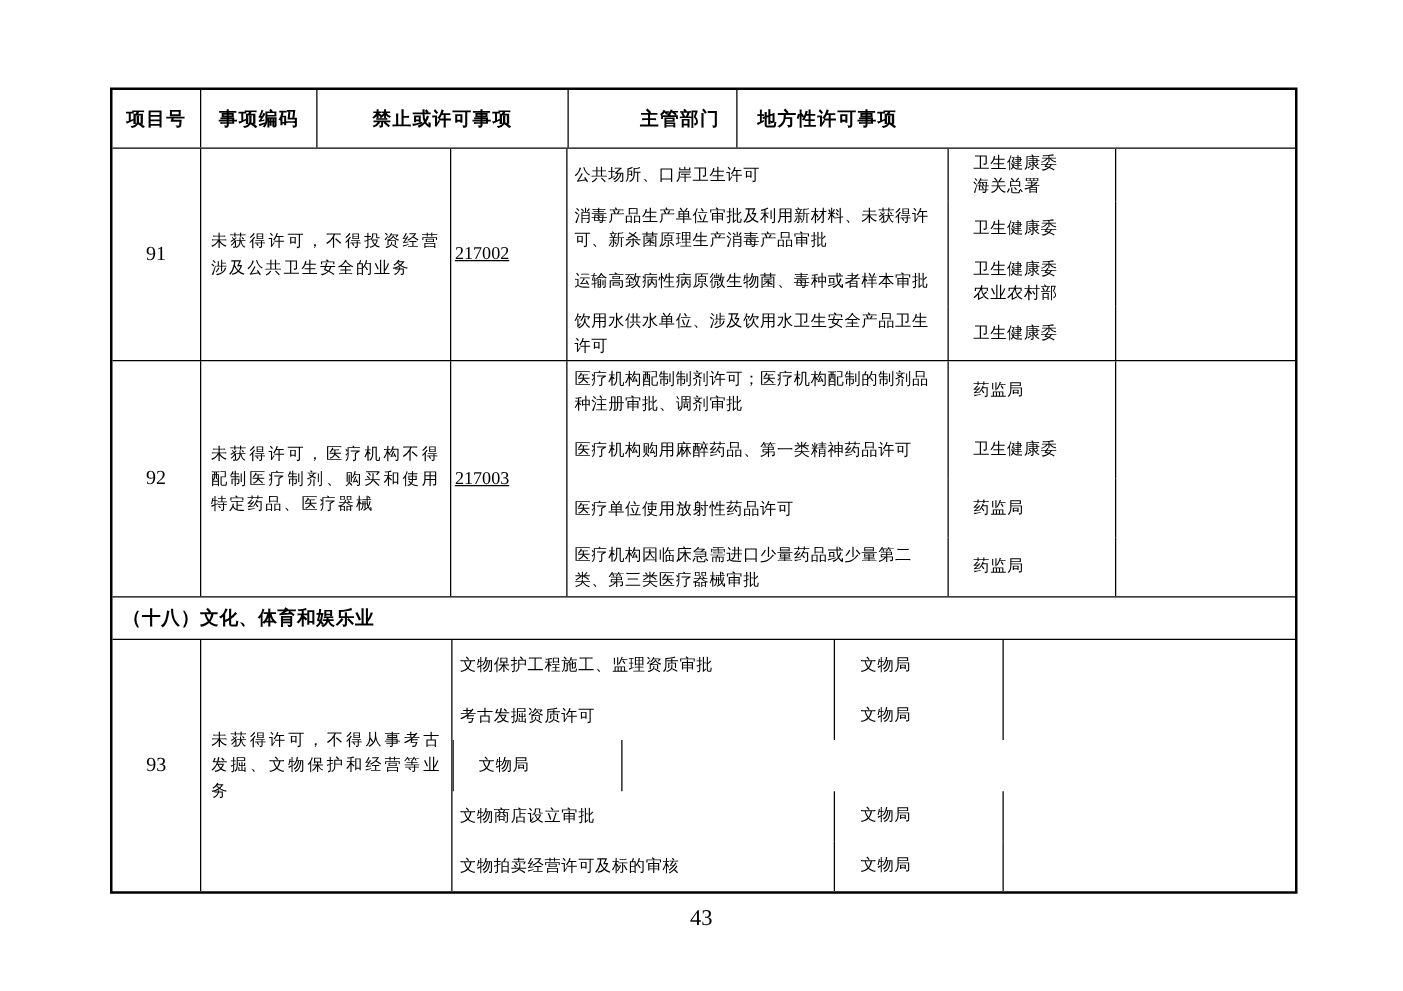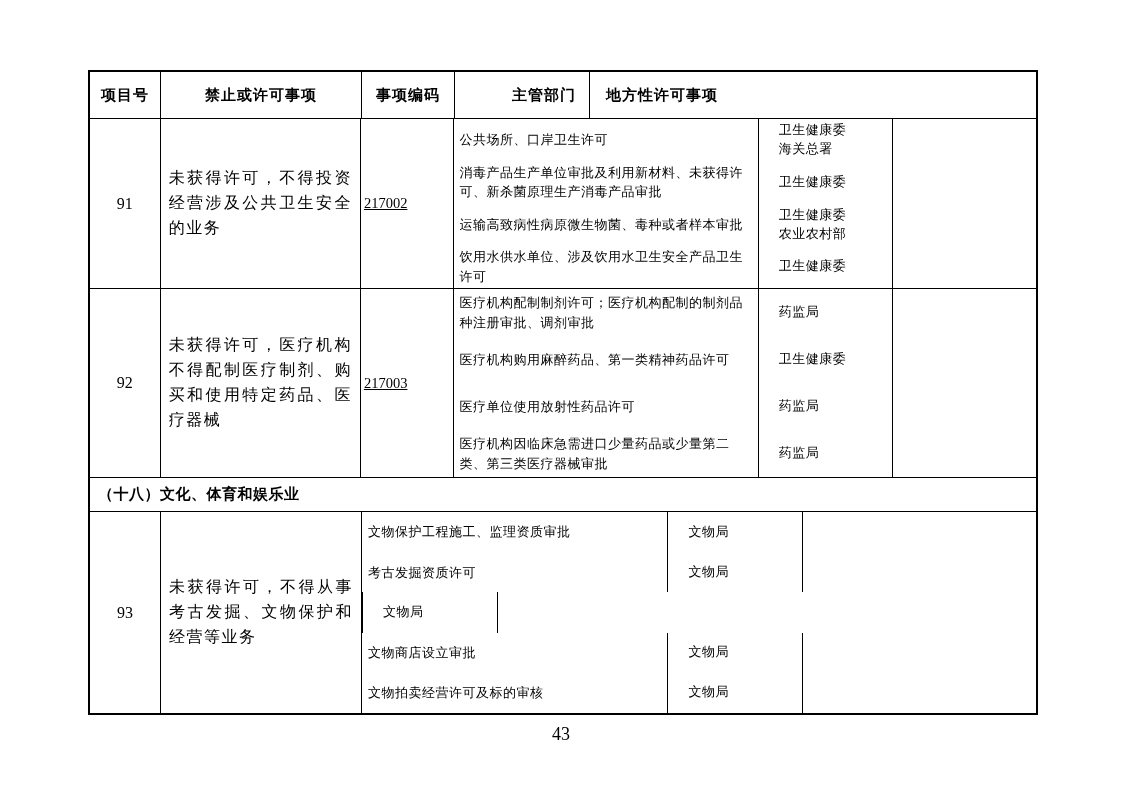--- a/index.html
+++ b/index.html
@@ -24,21 +24,21 @@
 
   
   .hdr { height:46px; }
   .hdr .cell { display:flex; align-items:center; justify-content:center;
     font-weight:bold; font-size:15px; letter-spacing:1px; }
   .h-id{width:70px;} .h-item{width:201px;} .h-code{width:93px;}
   .h-desc{width:306px;} .h-dept{width:135px;padding-left:44px;} .h-local{width:145px;}
 
   
   .c-id { font-size:16px; }
-  .c-item { font-size:16px; line-height:1.55; letter-spacing:1.5px; text-align:justify; }
+  .c-item { font-size:13px; line-height:1.55; letter-spacing:1.5px; text-align:justify; }
   .c-code { font-size:14.5px; }
 
   .measure { flex:1; display:flex; flex-direction:row; }
   .m-desc { width:306px; display:flex; align-items:center; padding:2px 4px 2px 6px;
     font-size:13px; line-height:1.5; letter-spacing:0.5px; }
   .m-dept { width:135px; border-left:1px solid #000; display:flex; align-items:center;
     padding:2px 2px 2px 20px; font-size:13px; line-height:1.45; letter-spacing:0.5px;
     white-space:pre-line; }
   .m-local { width:145px; border-left:1px solid #000; }
 
@@ -49,22 +49,22 @@
   .page-number { position:absolute; top:724px; left:0; width:100%;
     text-align:center; font-size:18px; }
 </style>
 </head>
 <body>
 
 <div class="page">
   <div class="nl-table" id="nl-table">
       <div class="t-row hdr">
         <div class="cell h-id">项目号</div>
+        <div class="cell h-code">事项编码</div>
         <div class="cell h-item">禁止或许可事项</div>
-        <div class="cell h-code">事项编码</div>
         <div class="cell h-dept">主管部门</div>
         <div class="cell h-local">地方性许可事项</div>
       </div>
       <div class="t-row" style="height: 170px;">
         <div class="cell c-id">91</div>
         <div class="cell c-item">未获得许可，不得投资经营涉及公共卫生安全的业务</div>
         <div class="cell c-code">217002</div>
         <div class="cell c-meas">
           <div class="measure">
             <div class="m-desc">公共场所、口岸卫生许可</div>

